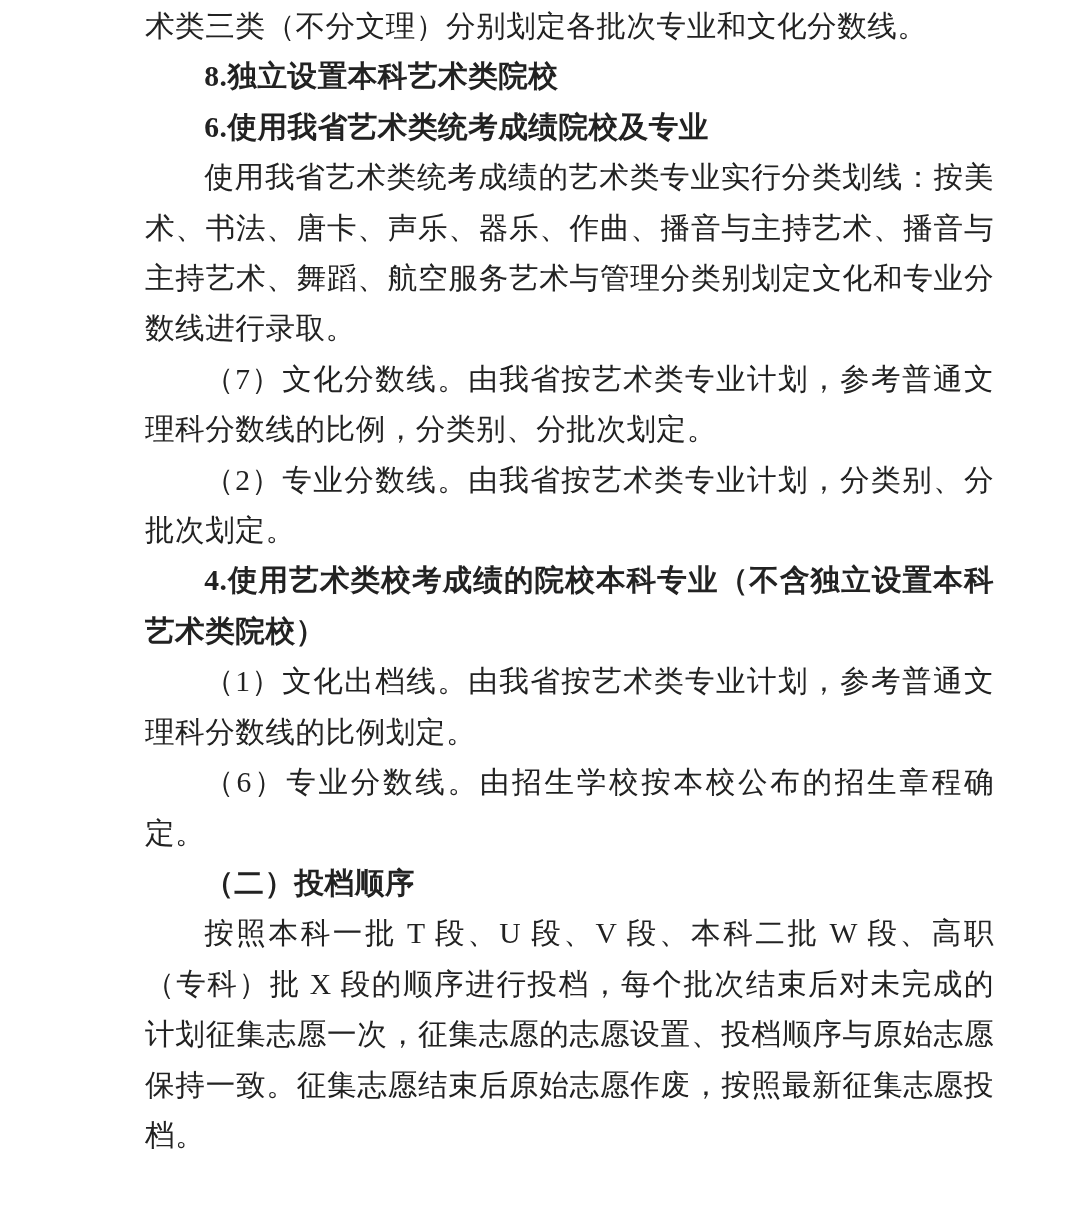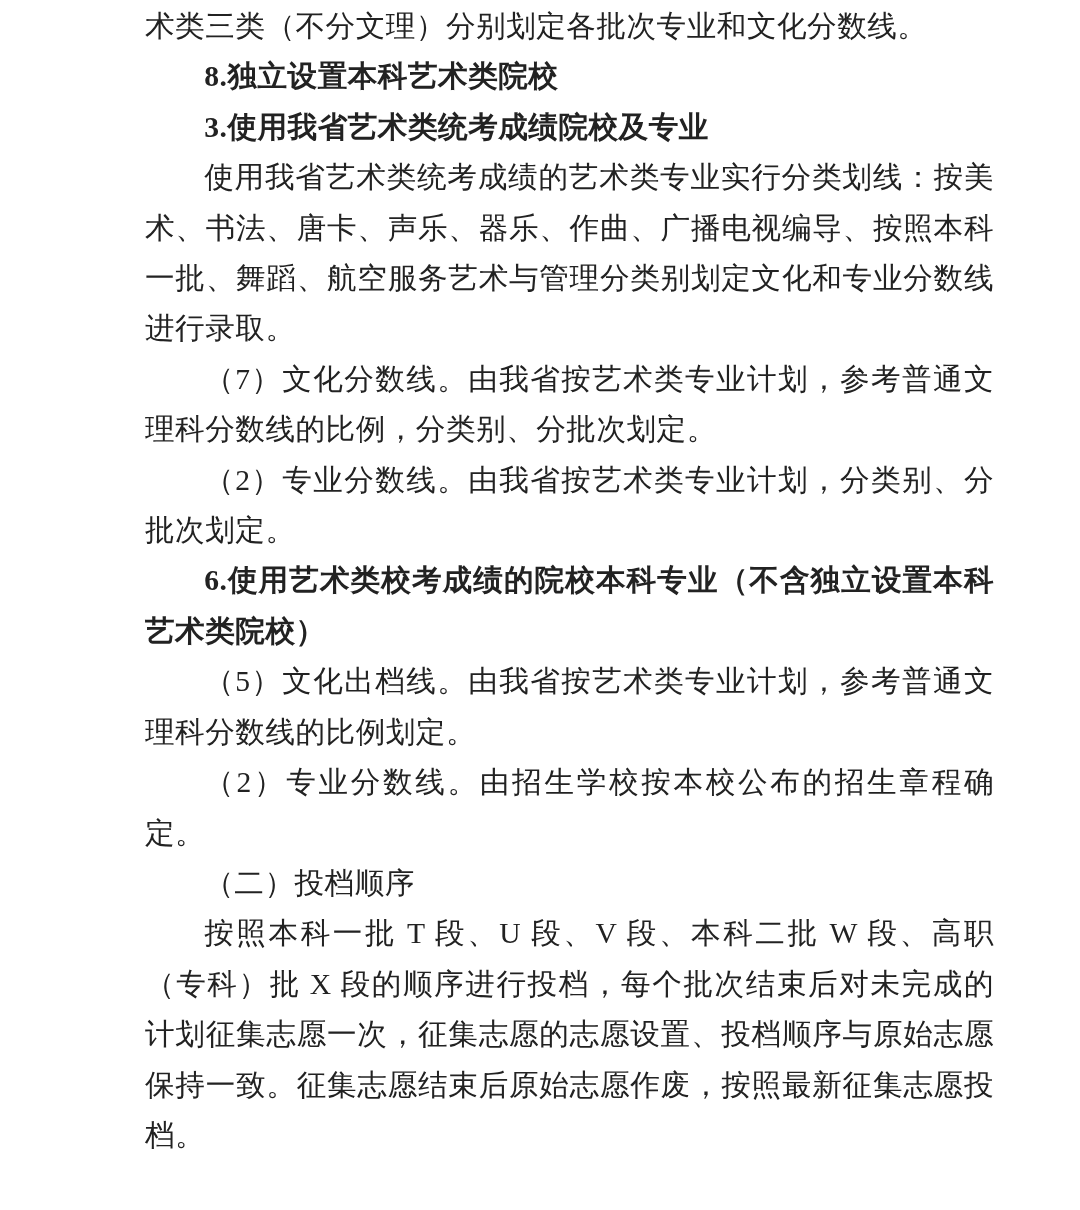--- a/index.html
+++ b/index.html
@@ -29,32 +29,32 @@
     text-indent: 2em;
     letter-spacing: 0.5px;
   }
   .page p.no-indent {
     text-indent: 0;
   }
   .page p.heading {
     font-weight: bold;
   }
   .page p.kaiti {
-    font-weight: normal;
+    font-weight: bold;
     font-family: "Liberation Serif", "DejaVu Serif", serif;
   }
 </style>
 </head>
 <body>
 
 <div class="page">
   <p class="body no-indent">术类三类（不分文理）分别划定各批次专业和文化分数线。</p>
   <p class="heading">8.独立设置本科艺术类院校</p>
-  <p class="heading">3.使用我省艺术类统考成绩院校及专业</p>
-  <p class="body">使用我省艺术类统考成绩的艺术类专业实行分类划线：按美术、书法、唐卡、声乐、器乐、作曲、广播电视编导、按照本科一批、舞蹈、航空服务艺术与管理分类别划定文化和专业分数线进行录取。</p>
+  <p class="heading">6.使用我省艺术类统考成绩院校及专业</p>
+  <p class="body">使用我省艺术类统考成绩的艺术类专业实行分类划线：按美术、书法、唐卡、声乐、器乐、作曲、播音与主持艺术、播音与主持艺术、舞蹈、航空服务艺术与管理分类别划定文化和专业分数线进行录取。</p>
   <p class="body">（7）文化分数线。由我省按艺术类专业计划，参考普通文理科分数线的比例，分类别、分批次划定。</p>
   <p class="body">（2）专业分数线。由我省按艺术类专业计划，分类别、分批次划定。</p>
-  <p class="heading">6.使用艺术类校考成绩的院校本科专业（不含独立设置本科艺术类院校）</p>
-  <p class="body">（5）文化出档线。由我省按艺术类专业计划，参考普通文理科分数线的比例划定。</p>
-  <p class="body">（2）专业分数线。由招生学校按本校公布的招生章程确定。</p>
+  <p class="heading">4.使用艺术类校考成绩的院校本科专业（不含独立设置本科艺术类院校）</p>
+  <p class="body">（1）文化出档线。由我省按艺术类专业计划，参考普通文理科分数线的比例划定。</p>
+  <p class="body">（6）专业分数线。由招生学校按本校公布的招生章程确定。</p>
   <p class="kaiti">（二）投档顺序</p>
   <p class="body">按照本科一批 T 段、U 段、V 段、本科二批 W 段、高职（专科）批 X 段的顺序进行投档，每个批次结束后对未完成的计划征集志愿一次，征集志愿的志愿设置、投档顺序与原始志愿保持一致。征集志愿结束后原始志愿作废，按照最新征集志愿投档。</p>
 </div>
 
 </body></html>

